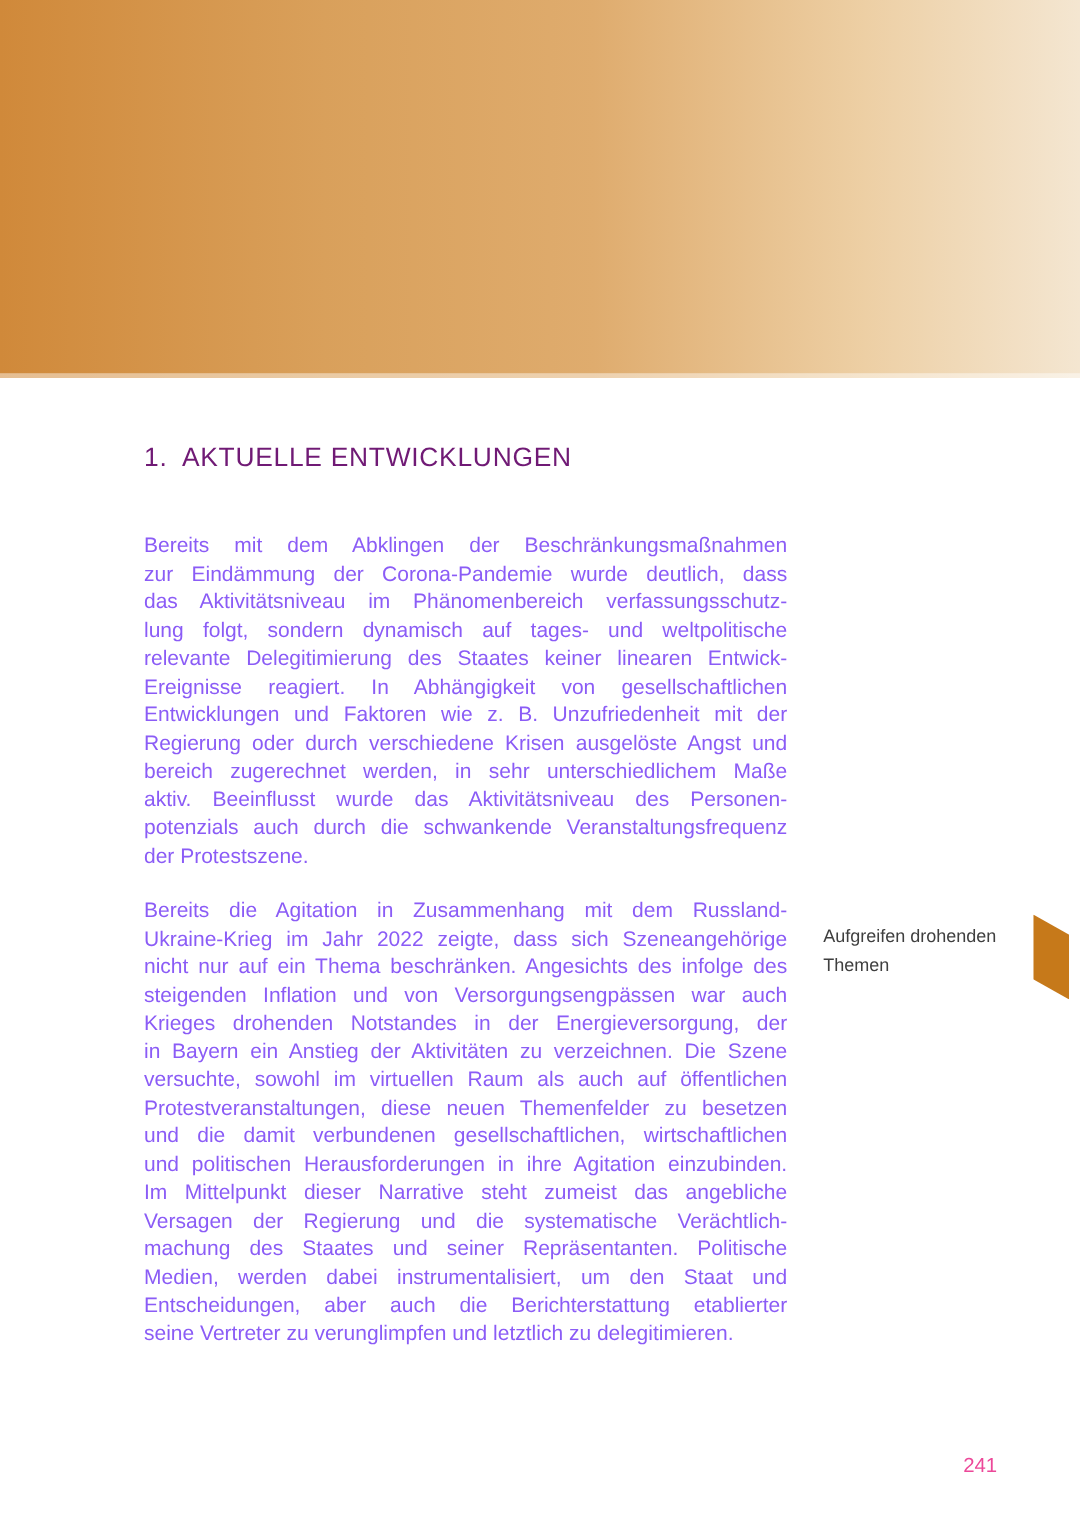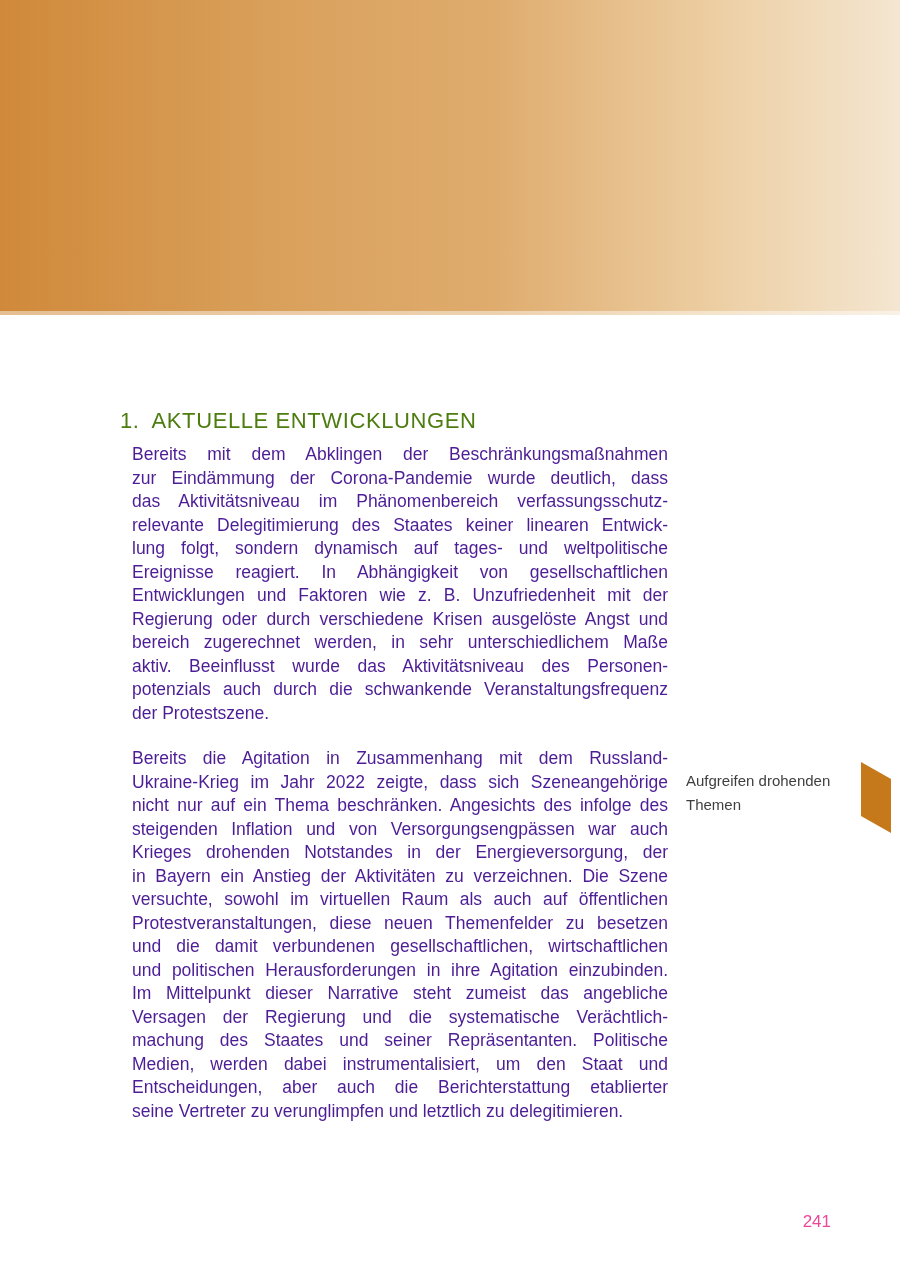--- a/index.html
+++ b/index.html
@@ -28,40 +28,40 @@
     position: absolute;
     left: 0;
     bottom: 0;
     width: 100%;
     height: 4px;
     background: rgba(255, 255, 255, 0.45);
   }
   .heading {
     position: absolute;
     left: 120px;
-    top: 408px;
+    top: 368px;
     margin: 0;
     font-size: 22px;
     font-weight: 400;
     letter-spacing: 0.6px;
-    color: #4d7c0f;
+    color: #701a75;
     white-space: nowrap;
   }
   .heading .sec-num {
     display: inline-block;
     margin-right: 12px;
   }
   .bodytext {
     position: absolute;
-    left: 132px;
+    left: 120px;
     top: 443px;
     width: 536px;
     font-size: 17.5px;
     line-height: 23.5px;
-    color: #4c1d95;
+    color: #8b5cf6;
   }
   .para + .para {
     margin-top: 22px;
   }
   .jline {
     text-align: justify;
     text-align-last: justify;
   }
   .jline.jlast {
     text-align-last: left;
@@ -99,22 +99,22 @@
 
   <div class="banner"></div>
 
   <h1 class="heading"><span class="sec-num">1.</span><span>AKTUELLE ENTWICKLUNGEN</span></h1>
 
   <div class="bodytext">
     <div class="para">
         <div class="jline">Bereits mit dem Abklingen der Beschränkungsmaßnahmen</div>
         <div class="jline">zur Eindämmung der Corona-Pandemie wurde deutlich, dass</div>
         <div class="jline">das Aktivitätsniveau im Phänomenbereich verfassungsschutz-</div>
+        <div class="jline">lung folgt, sondern dynamisch auf tages- und weltpolitische</div>
         <div class="jline">relevante Delegitimierung des Staates keiner linearen Entwick-</div>
-        <div class="jline">lung folgt, sondern dynamisch auf tages- und weltpolitische</div>
         <div class="jline">Ereignisse reagiert. In Abhängigkeit von gesellschaftlichen</div>
         <div class="jline">Entwicklungen und Faktoren wie z. B. Unzufriedenheit mit der</div>
         <div class="jline">Regierung oder durch verschiedene Krisen ausgelöste Angst und</div>
         <div class="jline">bereich zugerechnet werden, in sehr unterschiedlichem Maße</div>
         <div class="jline">aktiv. Beeinflusst wurde das Aktivitätsniveau des Personen-</div>
         <div class="jline">potenzials auch durch die schwankende Veranstaltungsfrequenz</div>
         <div class="jline jlast">der Protestszene.</div>
       </div>
     <div class="para">
         <div class="jline">Bereits die Agitation in Zusammenhang mit dem Russland-</div>

